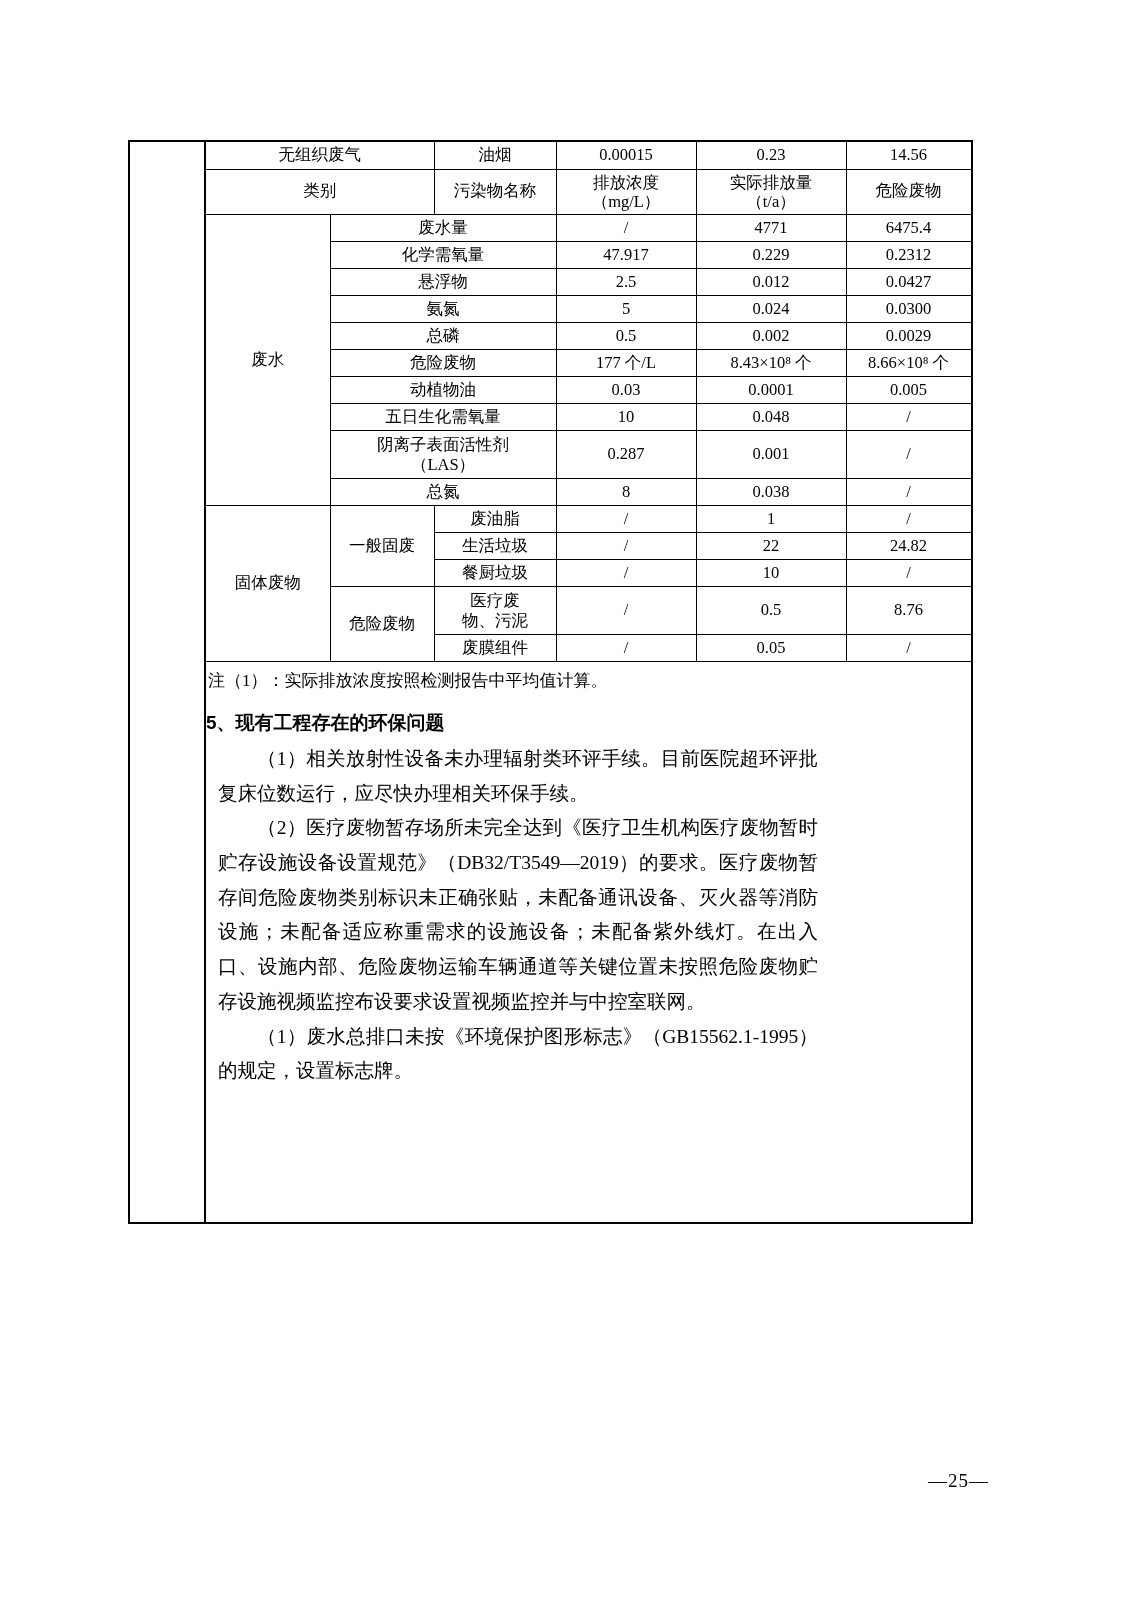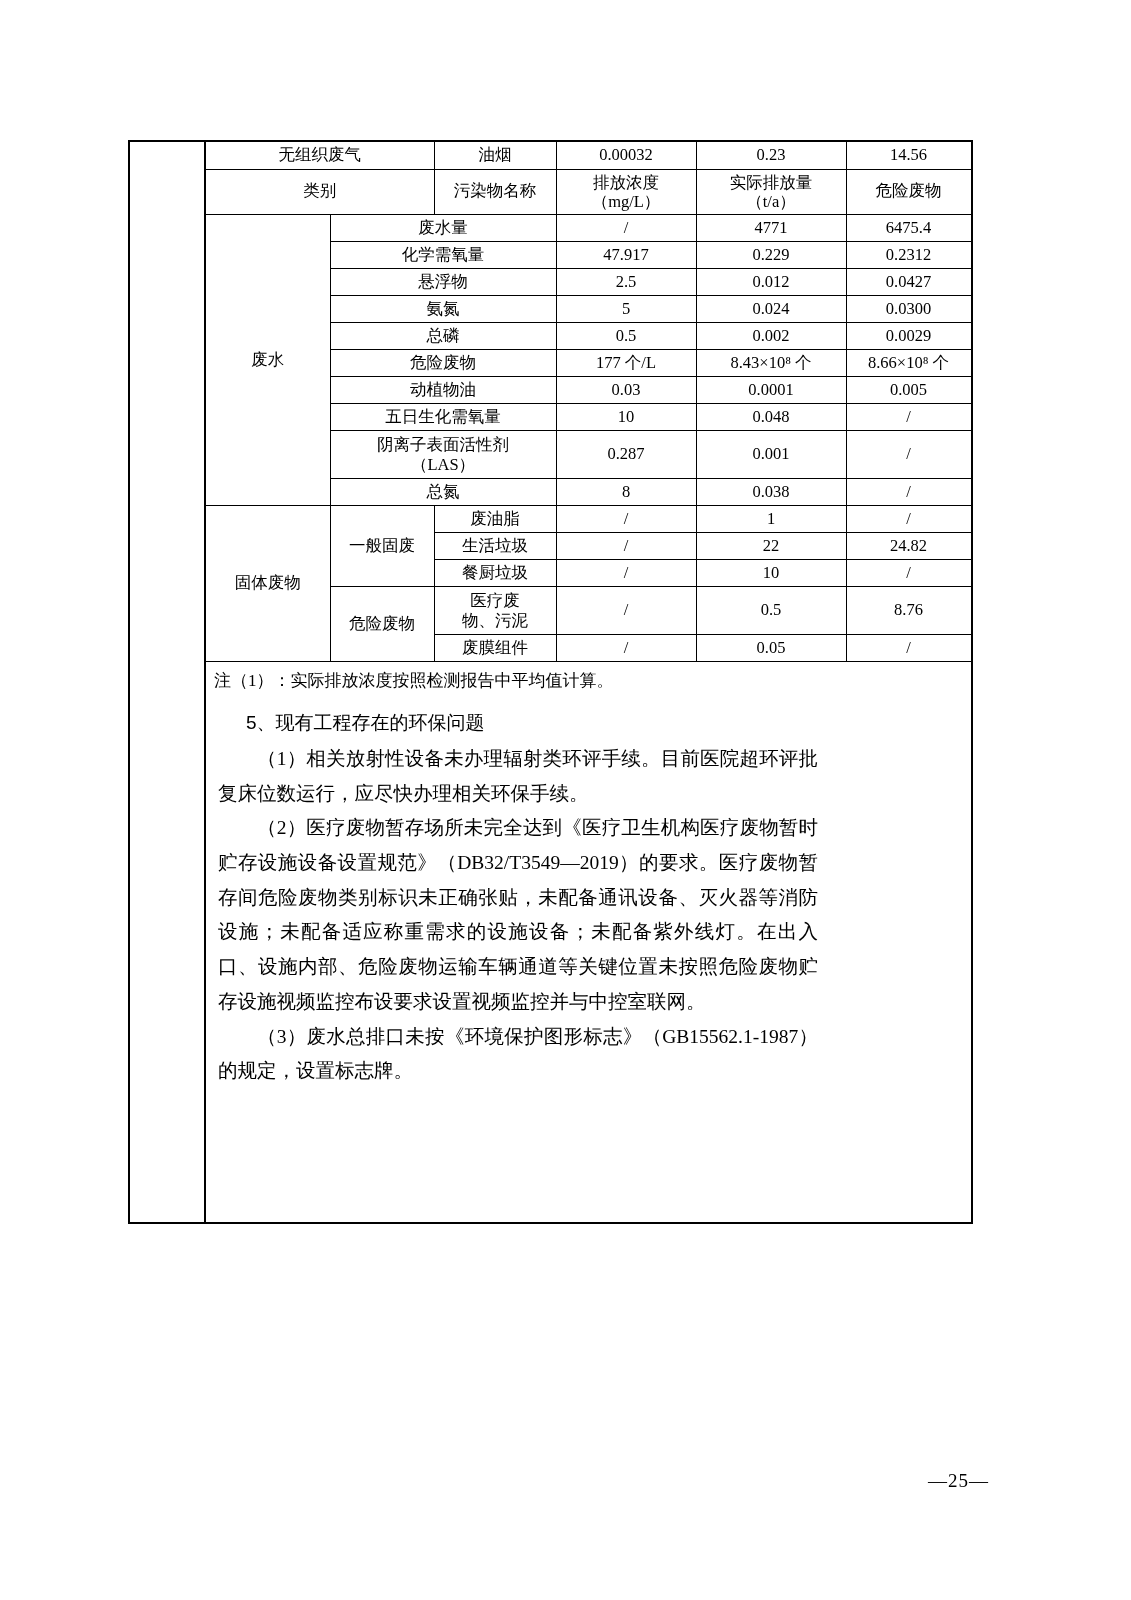--- a/index.html
+++ b/index.html
@@ -63,30 +63,29 @@
     box-sizing: border-box;
   }
   table.data td.noleft { border-left: none; }
   table.data tr.first td { border-top: none; }
   .two-line { line-height: 1.18; }
 
   .notes {
     margin-top: 6px;
     font-size: 17px;
     line-height: 1.5;
-    padding-left: 8px;
+    padding-left: 2px;
   }
   .notes div { white-space: nowrap; }
 
   .section-title {
-    font-weight: normal;
+    font-weight: bold;
     font-size: 19px;
     margin-top: 16px;
     margin-bottom: 6px;
-    padding-left: 40px;
     font-family: "Liberation Sans", "DejaVu Sans", sans-serif;
   }
   .para {
     font-size: 19.5px;
     line-height: 1.78;
     text-align: justify;
     text-justify: inter-ideograph;
     margin: 0 0 0 0;
     text-indent: 39px;
     padding: 0 6px 0 12px;
@@ -115,21 +114,21 @@
         <col style="width:104px">
         <col style="width:122px">
         <col style="width:140px">
         <col style="width:150px">
         <col style="width:125px">
       </colgroup>
       <tbody>
         <tr class="first">
           <td colspan="2" class="noleft">无组织废气</td>
           <td>油烟</td>
-          <td>0.00032</td>
+          <td>0.00015</td>
           <td>0.23</td>
           <td>14.56</td>
         </tr>
         <tr>
           <td colspan="2" class="noleft">类别</td>
           <td>污染物名称</td>
           <td class="two-line">
             <div>排放浓度</div>
             <div>（mg/L）</div>
           </td>
@@ -245,18 +244,18 @@
     </table>
 
     <div class="notes">
       <div>注（1）：实际排放浓度按照检测报告中平均值计算。</div>
     </div>
 
     <div class="section-title">5、现有工程存在的环保问题</div>
 
     <p class="para">（1）相关放射性设备未办理辐射类环评手续。目前医院超环评批复床位数运行，应尽快办理相关环保手续。</p>
     <p class="para">（2）医疗废物暂存场所未完全达到《医疗卫生机构医疗废物暂时贮存设施设备设置规范》（DB32/T3549—2019）的要求。医疗废物暂存间危险废物类别标识未正确张贴，未配备通讯设备、灭火器等消防设施；未配备适应称重需求的设施设备；未配备紫外线灯。在出入口、设施内部、危险废物运输车辆通道等关键位置未按照危险废物贮存设施视频监控布设要求设置视频监控并与中控室联网。</p>
-    <p class="para">（3）废水总排口未按《环境保护图形标志》（GB15562.1-1987）的规定，设置标志牌。</p>
+    <p class="para">（1）废水总排口未按《环境保护图形标志》（GB15562.1-1995）的规定，设置标志牌。</p>
 
   </div>
 
   <div class="page-number">—25—</div>
 </div>
 
 </body></html>

